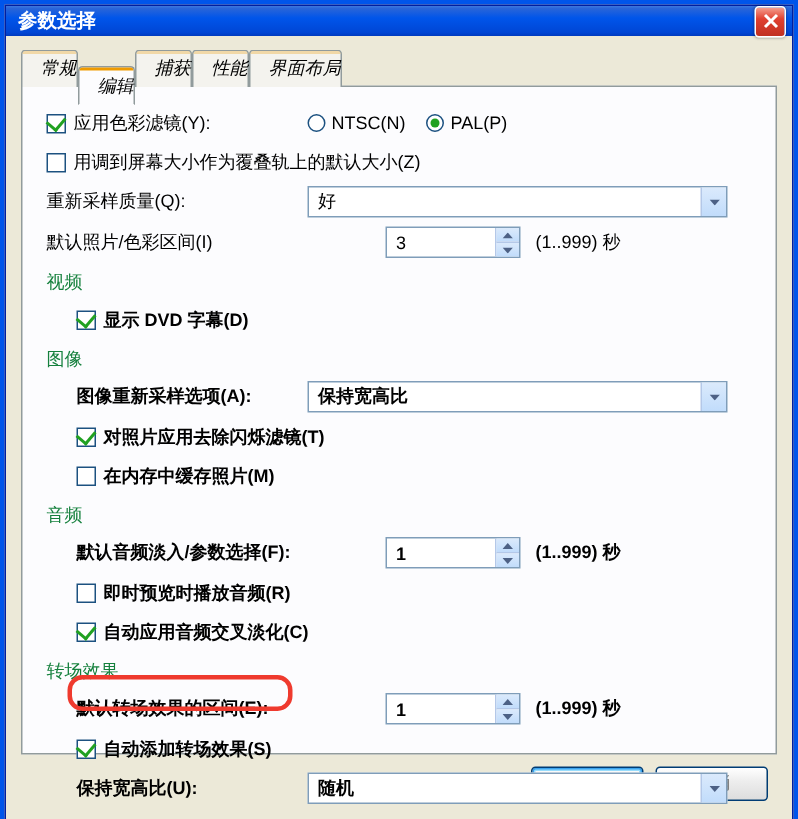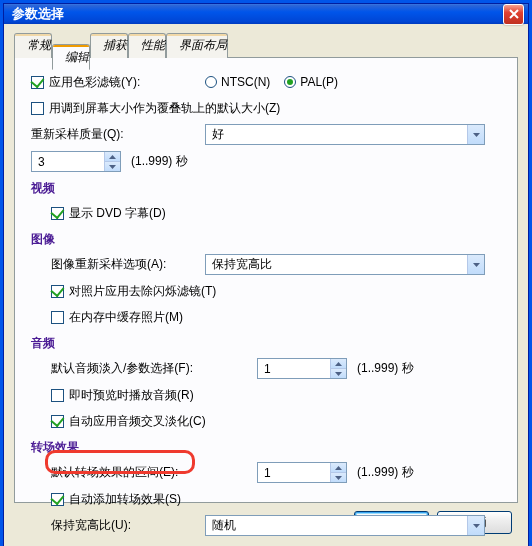--- a/index.html
+++ b/index.html
@@ -15,22 +15,22 @@
 .tab.active { background: #fcfcfe; top: 12px; padding-top: 4px; z-index: 3; border-bottom: 1px solid #fcfcfe; margin-bottom: -1px; }
 .tab:not(.active)::before { content:""; position:absolute; top:0; left:0; right:0; height:2px; background:#efc778; border-top-left-radius:3px; border-top-right-radius:3px; opacity:.6; }
 .tab.active::before { content:""; position:absolute; top:0; left:0; right:0; height:2px; background:#ef9b00; border-top-left-radius:3px; border-top-right-radius:3px; }
 .panel { border: 1px solid #919b9c; background: #fcfcfe; padding: 14px 16px 16px 16px; height: 446px; position: relative; z-index:1; }
 .row { display: flex; align-items: center; margin-bottom: 6px; min-height: 20px; }
 .row .lbl { white-space: nowrap; }
 .checkbox { width: 13px; height: 13px; border: 1px solid #1c5180; background: #fff; margin-right: 5px; display: inline-flex; align-items: center; justify-content: center; flex-shrink: 0; }
 .checkbox.checked::after { content: ""; width: 9px; height: 7px; background: no-repeat center/contain; display:block; border-left: 2px solid #21a121; border-bottom: 2px solid #21a121; transform: rotate(-50deg) translate(1px,-1px); }
 .radio { width: 12px; height: 12px; border: 1px solid #1c5180; border-radius: 50%; background:#fff; margin-right: 4px; display:inline-flex; align-items:center; justify-content:center; flex-shrink:0; }
 .radio.checked::after { content:""; width:6px; height:6px; background:#21a121; border-radius:50%; }
-.section-head { color: #4c1d95; margin: 8px 0 6px -0px; font-weight: bold; }
-.indent { padding-left: 20px; }
+.section-head { color: #15803d; margin: 8px 0 6px -0px; }
+.indent { padding-left: 20px; font-weight: bold; }
 .combo { display: inline-flex; height: 21px; border: 1px solid #7f9db9; background: #fff; align-items: center; }
 .combo .val { padding: 0 6px; flex: 1; white-space: nowrap; overflow:hidden; }
 .combo .arrow { width: 17px; height: 100%; background: linear-gradient(#dbeafc,#c1dcfb); border-left: 1px solid #b4c8e8; display:flex; align-items:center; justify-content:center; }
 .combo .arrow svg { width:7px; height:4px; }
 .spin { display: inline-flex; height: 21px; border: 1px solid #7f9db9; background:#fff; width: 90px; }
 .spin .val { flex:1; padding: 0 6px; display:flex; align-items:center; }
 .spin .btns { width:16px; display:flex; flex-direction:column; border-left:1px solid #b4c8e8; }
 .spin .btns div { flex:1; background:linear-gradient(#dbeafc,#c1dcfb); display:flex; align-items:center; justify-content:center; }
 .spin .btns div:first-child { border-bottom:1px solid #b4c8e8; }
 .spin svg { width:7px; height:4px; }
@@ -83,20 +83,21 @@
             <span class="val">好</span>
             <span class="arrow">
                 <svg viewBox="0 0 7 4">
                   <path d="M0 0 L3.5 4 L7 0 Z" fill="#4d6185"></path>
                 </svg>
               </span>
           </div>
         </div>
 
         <div class="row">
+          <span class="lbl" style="width:226px">默认照片/色彩区间(I)</span>
           <div class="spin">
             <span class="val">3</span>
             <div class="btns">
               <div>
                   <svg viewBox="0 0 7 4">
                     <path d="M0 4 L3.5 0 L7 4 Z" fill="#4d6185"></path>
                   </svg>
                 </div>
               <div>
                   <svg viewBox="0 0 7 4">

